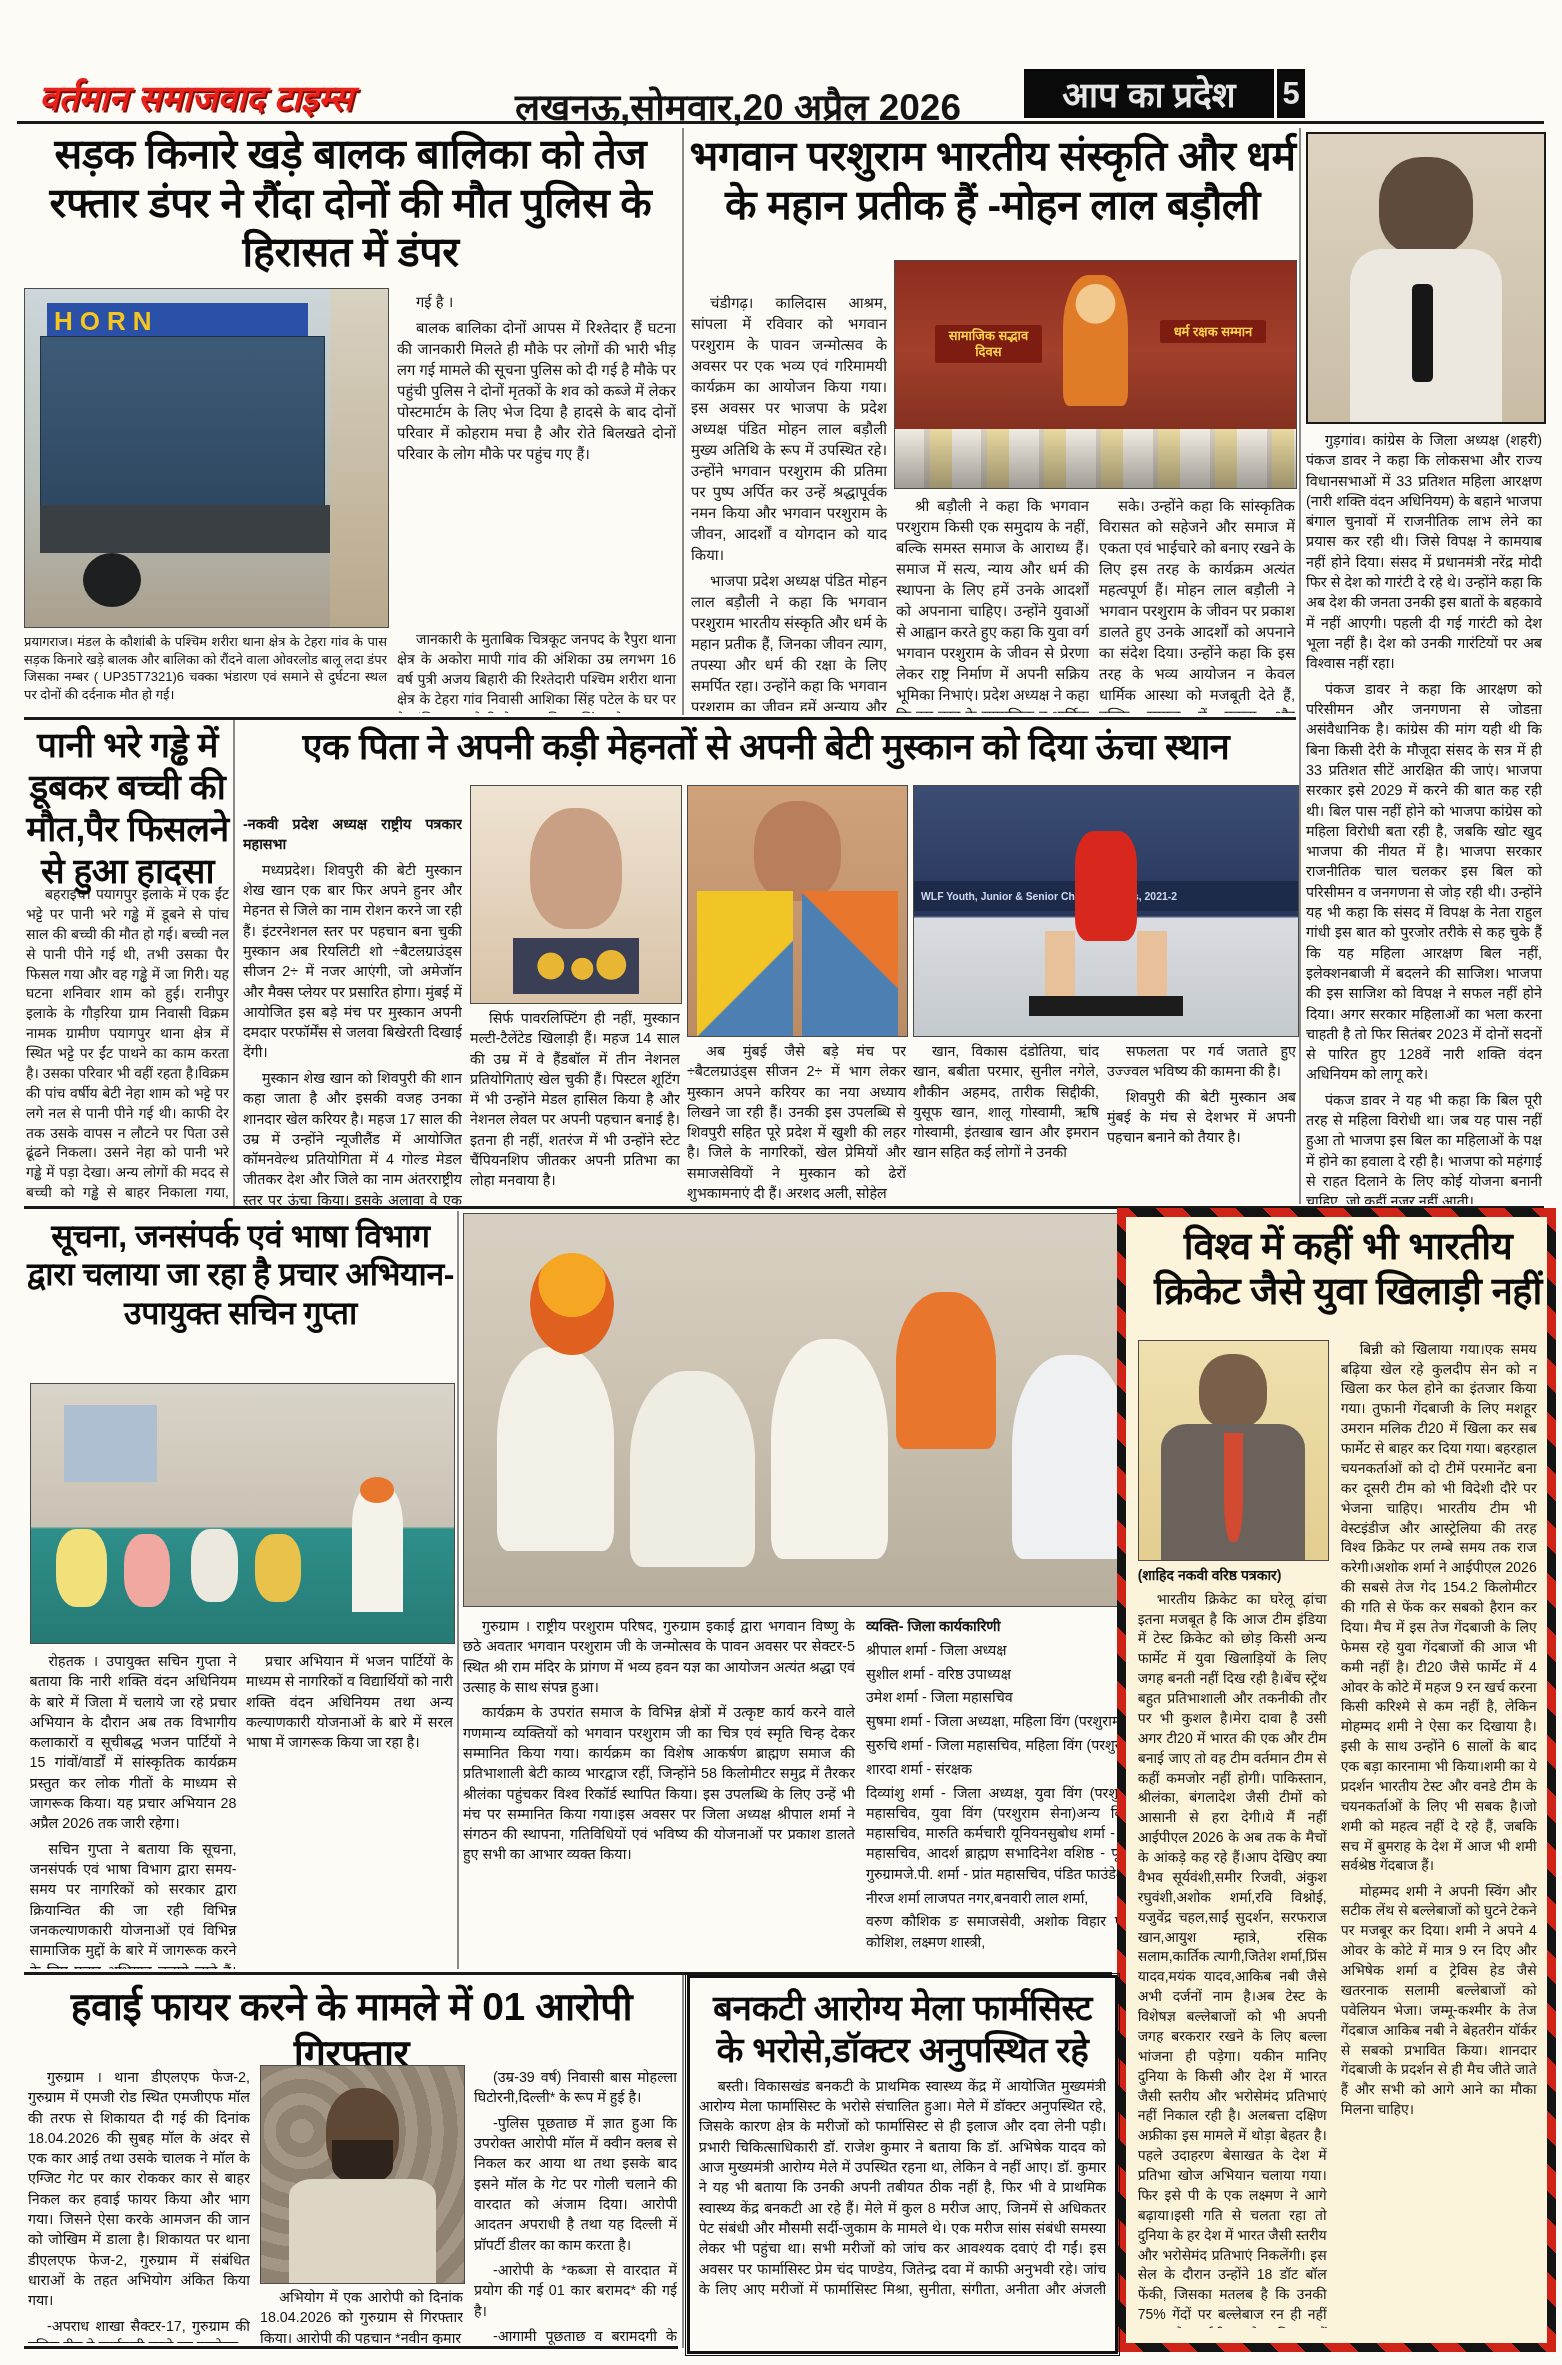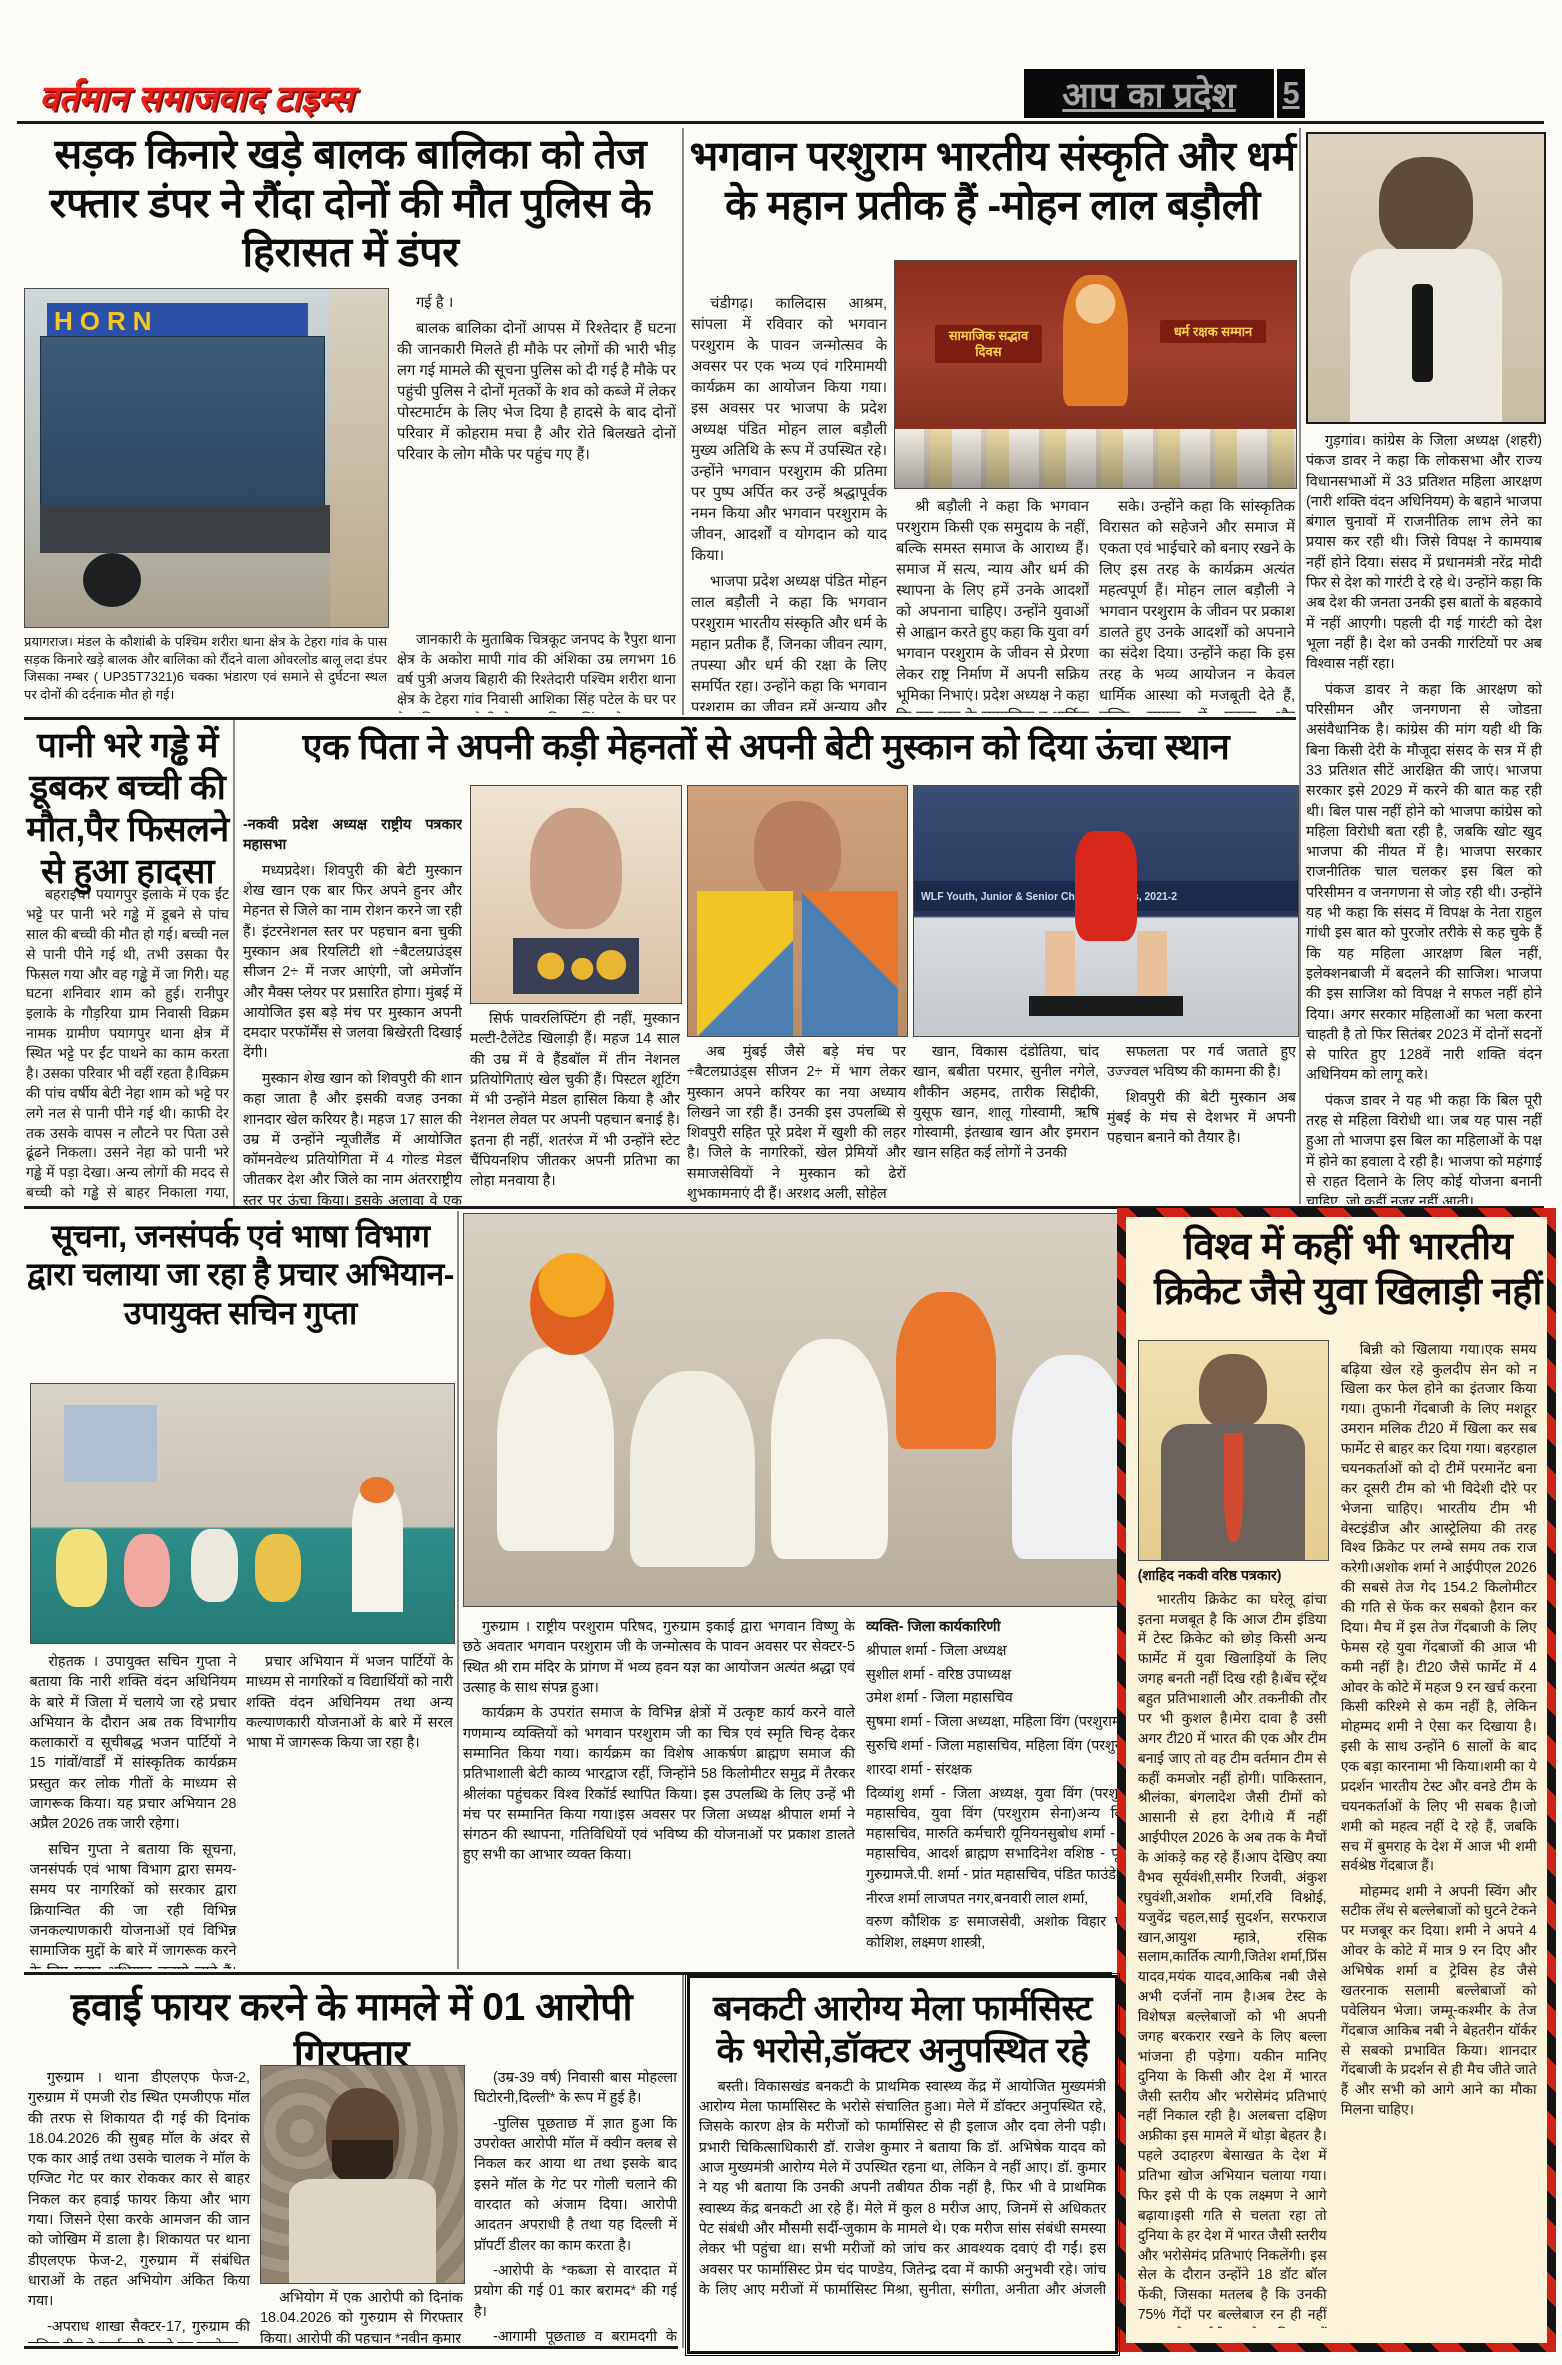--- a/index.html
+++ b/index.html
@@ -6,34 +6,35 @@
   .page{position:relative;width:1562px;height:2366px;background:#fcfbf6;margin:0 auto;
         font-family:"Liberation Sans",sans-serif;color:#141414;overflow:hidden;}
   .abs{position:absolute;}
   .hl{font-weight:800;color:#0b0b0b;text-align:center;line-height:1.2;letter-spacing:-0.4px;}
   .bt{font-size:14.8px;line-height:1.42;text-align:justify;overflow:hidden;}
   .bt p{margin:0 0 5.2px 0;text-indent:19px;}
   .rule-h{background:#1a1a1a;height:2.6px;}
   .rule-v{background:#8a8a8a;width:1.7px;}
   .photo{position:absolute;overflow:hidden;border:0.9px solid #4a4a4a;}
   .cap{font-size:13px;line-height:1.35;text-align:justify;overflow:hidden;}
-  .box-black{background:#0a0a0a;color:#a3a3a3;display:flex;align-items:center;justify-content:center;font-weight:800;text-decoration:underline;}
+  .box-black{background:#0a0a0a;color:#e5e5e5;display:flex;align-items:center;justify-content:center;font-weight:800;}
   .masthead{color:#e8211a;font-style:italic;font-weight:800;text-shadow:1.7px 1.7px 0 #7e0d07;}
   .dash-frame{background:repeating-linear-gradient(45deg,#cf2318 0 19px,#141414 19px 38px);}
   .cream{background:#fbf3da;padding-left:23px;}
   .plq{position:absolute;background:#7d1d12;color:#ffd24a;font-weight:700;text-align:center;
        font-size:13px;line-height:1.2;padding:3.5px 5.2px;border-radius:2.6px;}
   .names p{margin:0 0 3.5px 0;text-indent:0;}
 </style>
 </head>
 <body>
 
 <div class="page">
 
   <div class="abs masthead" style="left:39px;top:73px;font-size:35px;">वर्तमान समाजवाद टाइम्स</div>
+  <div class="abs" style="left:469px;top:80px;width:538px;font-size:37px;font-weight:800;text-align:center;">लखनऊ,सोमवार,20 अप्रैल 2026</div>
   <div class="abs box-black" style="left:1024px;top:69px;width:250px;height:49px;font-size:35px;">आप का प्रदेश</div>
   <div class="abs box-black" style="left:1277px;top:69px;width:28px;height:49px;font-size:31px;">5</div>
   <div class="abs rule-h" style="left:17.4px;top:121px;width:1527px;"></div>
 
   <div>
     <div class="abs hl" style="left:24px;top:130px;width:653px;font-size:41px;">सड़क किनारे खड़े बालक बालिका को तेज रफ्तार डंपर ने रौंदा दोनों की मौत पुलिस के हिरासत में डंपर</div>
     <div class="photo" style="left:24px;top:288px;width:363px;height:338px;background:linear-gradient(#cdd6da 0%,#b9c0ba 55%,#a99f8e 100%);">
       <div style="position:absolute;left:6%;top:4%;width:72%;height:10%;background:#2b50a8;"></div>
       <div style="position:absolute;left:8%;top:5%;width:68%;height:8%;color:#f5c520;font-weight:800;font-size:26px;letter-spacing:7px;">HORN</div>
       <div style="position:absolute;left:4%;top:14%;width:78%;height:54%;background:linear-gradient(#3d5b77,#2e4660);border:1.7px solid #22313f;"></div>

